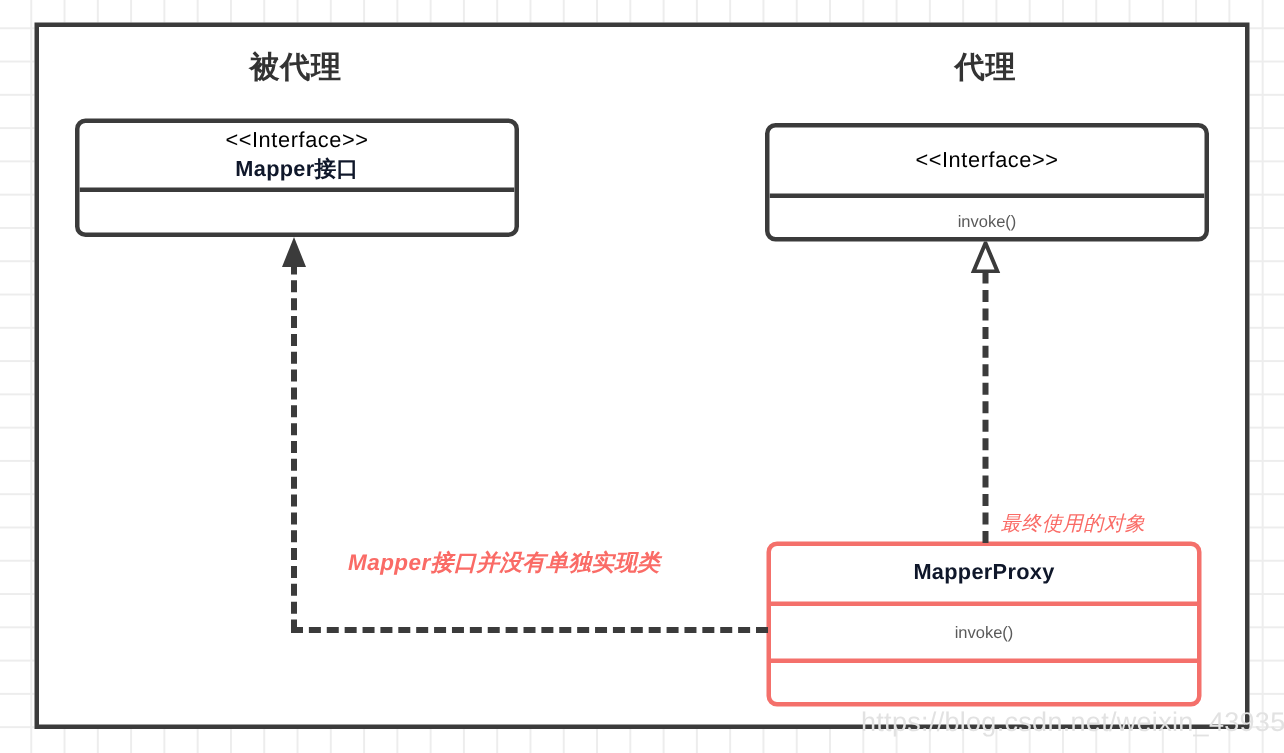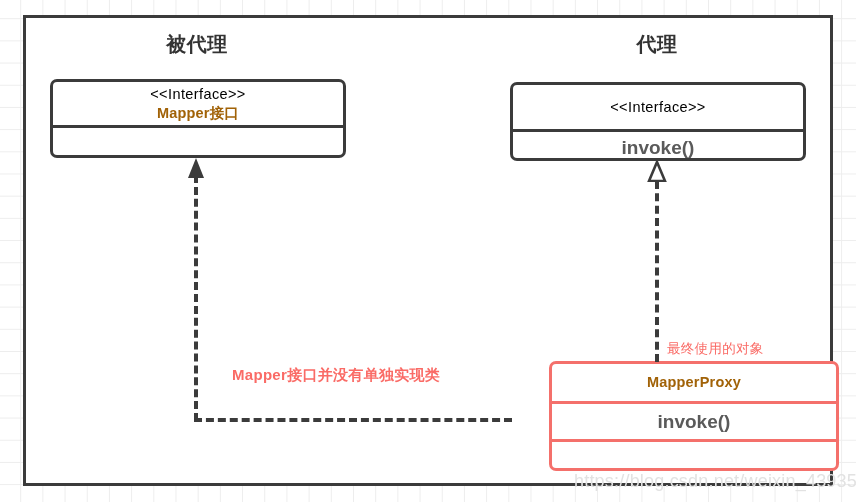--- a/index.html
+++ b/index.html
@@ -72,41 +72,41 @@
   .stereotype {
     font-size: 14.5px;
     font-weight: normal;
     color: #000000;
     line-height: 19px;
     letter-spacing: 0.4px;
   }
   .classname {
     font-size: 14.5px;
     font-weight: bold;
-    color: #a16207;
+    color: #0f172a;
     line-height: 19px;
     letter-spacing: 0.2px;
   }
   .member {
-    font-size: 19px;
-    font-weight: bold;
+    font-size: 11px;
+    font-weight: normal;
     color: #5a5a5a;
     line-height: 20px;
   }
 
   
   #box-mapper       { left: 50px;  top: 79px;  width: 296px; height: 79px; }
   #box-mapper .c1   { height: 43px; }
   #box-mapper .c2   { height: 36px; }
 
   #box-handler      { left: 510px; top: 82px;  width: 296px; height: 79px; }
   #box-handler .c1  { height: 44px; }
   #box-handler .c2  { height: 35px; }
 
-  #box-proxy        { left: 511px; top: 361px; width: 290px; height: 110px; margin-left: 38px; }
+  #box-proxy        { left: 511px; top: 361px; width: 290px; height: 110px; }
   #box-proxy .c1    { height: 37px; }
   #box-proxy .c2    { height: 38px; }
   #box-proxy .c3    { height: 35px; }
 
   
   .conn { position: absolute; }
 
   
   #conn-left-vert {
     left: 194px;
@@ -148,20 +148,21 @@
     top: 161px;
     width: 20px;
     height: 21px;
   }
 
   
   .annot {
     position: absolute;
     color: #fa6b66;
     white-space: nowrap;
+    font-style: italic;
   }
   #annot-no-impl {
     left: 232px;
     top: 366px;
     font-size: 15px;
     font-weight: bold;
     letter-spacing: 0.3px;
   }
   #annot-final-obj {
     left: 667px;

